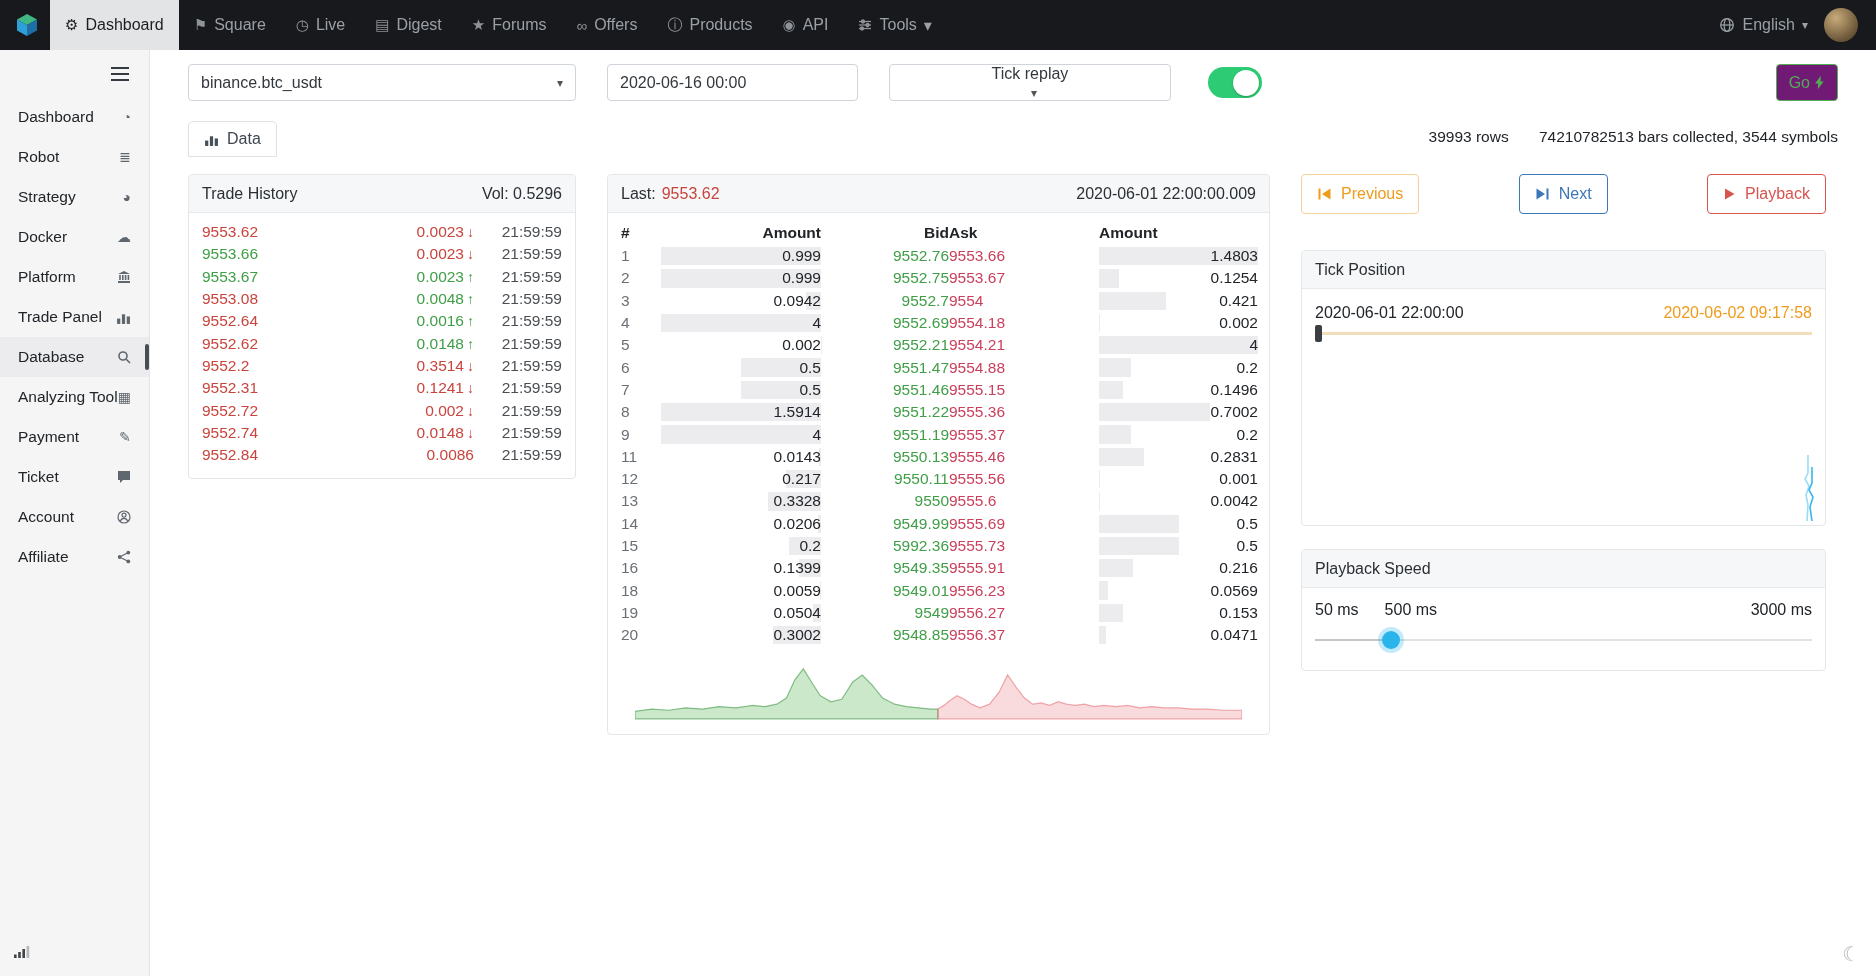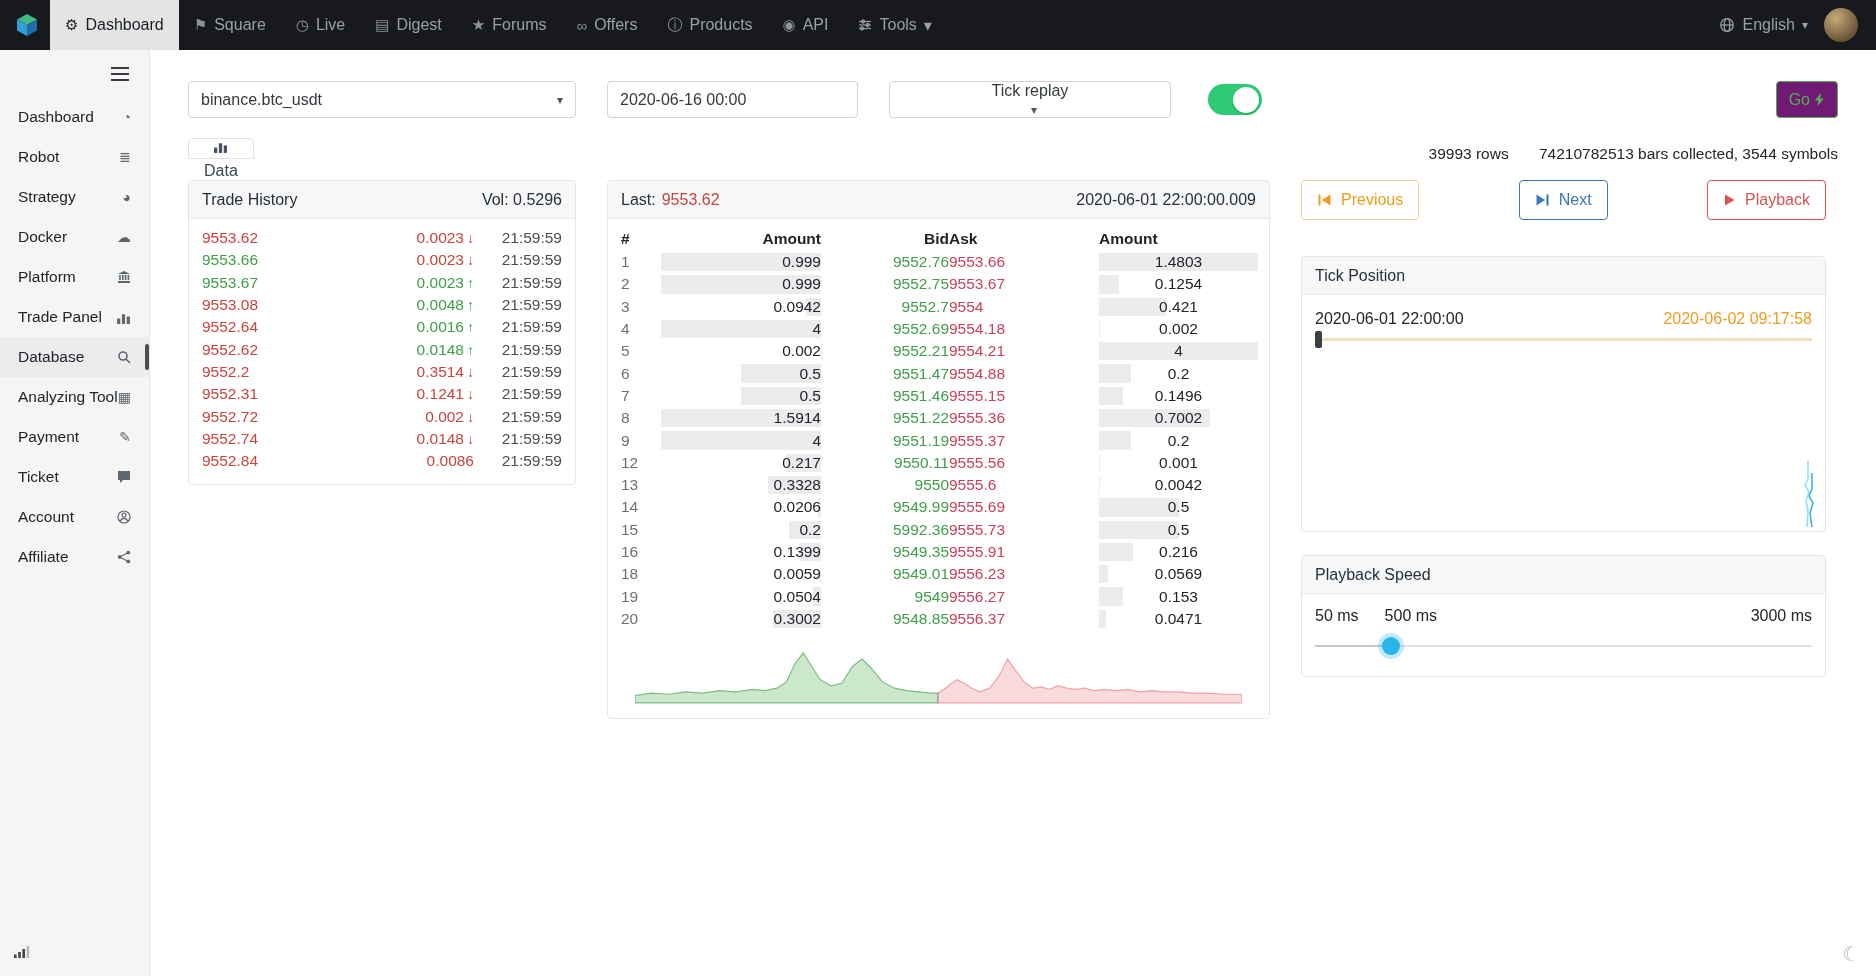--- a/index.html
+++ b/index.html
@@ -34,21 +34,21 @@
   .side-item { height:40px; display:flex; align-items:center; padding:0 18px; font-size:15.5px;
                color:#212529; position:relative; cursor:pointer; }
   .side-item .lbl { flex:1; white-space:nowrap; }
   .side-item .ic { color:#5f666d; font-size:14px; }
   .side-item.active { background:#ececee; }
   .side-item.active::after { content:''; position:absolute; right:0; top:7px; bottom:7px;
                              width:4px; background:#474d53; border-radius:2px; }
   .signal { position:absolute; left:14px; bottom:14px; color:#3e4449; }
 
   
-  .main { position:absolute; left:150px; top:50px; right:0; bottom:0; padding:31px 38px 0; }
+  .main { position:absolute; left:150px; top:50px; right:0; bottom:0; padding:14px 38px 0; }
 
   .toolbar { display:flex; align-items:center; }
   .ctl { height:37px; border:1px solid #ced4da; border-radius:4px; background:#fff;
          font-size:16px; color:#34393e; display:flex; align-items:center; padding:0 12px;
          font-family:inherit; }
   .select { justify-content:space-between; cursor:pointer; }
   .select .caret { color:#555; font-size:12px; margin-left:8px; }
   .w-symbol { width:388px; margin-right:31px; }
   .w-start  { width:245px; margin-right:31px; }
   .w-end    { width:251px; margin-right:31px; }
@@ -56,23 +56,23 @@
   input.ctl { outline:none; }
   .toggle { width:54px; height:31px; border-radius:16px; background:var(--accent-green,#2dcb73);
             position:relative; cursor:pointer; flex:none; }
   .toggle .knob { position:absolute; top:2.5px; right:3px; width:26px; height:26px;
                   border-radius:50%; background:#fff; box-shadow:0 1px 2px rgba(0,0,0,.25); }
   .go-btn { margin-left:auto; height:37px; min-width:60px; border:1px solid #52ae52; color:#52ae52;
             border-radius:4px; background:#701a75; font-size:16px; display:flex; align-items:center;
             justify-content:center; gap:5px; cursor:pointer; padding:0 12px; font-family:inherit; }
 
   .tab-row { display:flex; align-items:flex-start; margin-top:20px; }
-  .tab { display:inline-flex; align-items:center; gap:8px; height:21px; padding:0 15px;
+  .tab { display:inline-flex; align-items:center; gap:8px; height:36px; padding:0 15px;
          border:1px solid #dee2e6; border-radius:5px 5px 0 0; font-size:16px; color:#3f4650;
-         background:#fff; cursor:pointer;flex-direction:column; }
+         background:#fff; cursor:pointer; }
   .tab .ic { color:#46505a; }
   .stats { margin-left:auto; padding-top:7px; font-size:15.5px; color:#212529; }
   .stats span + span { margin-left:26px; }
 
   .content-row { display:flex; align-items:flex-start; margin-top:17px; gap:31px; }
   .card { border:1px solid #e4e6e8; border-radius:4px; background:#fff; }
   .card-h { height:38px; display:flex; align-items:center; justify-content:space-between;
             padding:0 13px; background:#f6f7f8; border-bottom:1px solid #e7e9ea; font-size:16px;
             color:#2b3035; border-radius:4px 4px 0 0; }
 
@@ -94,21 +94,21 @@
   .ob-body { padding:8px 13px 0; }
   table.ob { width:100%; border-collapse:collapse; font-size:15.5px; table-layout:fixed; }
   .ob th { font-weight:bold; color:#212529; height:24px; padding:0; }
   .ob td { height:22.3px; padding:0; }
   .col-idx { width:40px; } .col-bamt { width:160px; } .col-bid { width:128px; }
   .col-ask { width:150px; } .col-aamt { width:159px; }
   .c-idx   { color:#6a7075; text-align:left; }
   .c-amt   { position:relative; }
   .c-amt .bar { position:absolute; top:2px; bottom:2px; background:#ececee; z-index:0; }
   .bidamt { text-align:right; } .bidamt .bar { right:0; }
-  .askamt { text-align:center; padding-left:2px; } .askamt .bar { left:0; }
+  .askamt { text-align:right; padding-left:2px; } .askamt .bar { left:0; }
   .c-amt .v { position:relative; z-index:1; }
   .c-bid { text-align:right; color:var(--buy-green,#3f9e46); }
   .c-ask { text-align:left; padding-left:26px; color:var(--ask-red,#ca3f5b); }
   .h-idx { text-align:left; } .h-bamt { text-align:right; }
   .h-bid { text-align:right; color:var(--buy-green,#3f9e46); }
   .h-ask { text-align:left; padding-left:26px; color:var(--ask-red,#ca3f5b); }
   .h-aamt { text-align:left; padding-left:2px; }
   .depth { margin:18px 14px 14px; }
   .depth svg { display:block; width:100%; height:56px; }
 
@@ -518,20 +518,27 @@
                 <td class="c-bid">9551.22</td>
                 <td class="c-ask">9555.36</td>
                 <td class="c-amt askamt"><span class="bar" style="width:70.02000000000001%"></span><span class="v">0.7002</span></td>
               </tr>
               <tr>
                 <td class="c-idx">9</td>
                 <td class="c-amt bidamt"><span class="bar" style="width:100%"></span><span class="v">4</span></td>
                 <td class="c-bid">9551.19</td>
                 <td class="c-ask">9555.37</td>
                 <td class="c-amt askamt"><span class="bar" style="width:20%"></span><span class="v">0.2</span></td>
+              </tr>
+              <tr>
+                <td class="c-idx">11</td>
+                <td class="c-amt bidamt"><span class="bar" style="width:1.43%"></span><span class="v">0.0143</span></td>
+                <td class="c-bid">9550.13</td>
+                <td class="c-ask">9555.46</td>
+                <td class="c-amt askamt"><span class="bar" style="width:28.310000000000002%"></span><span class="v">0.2831</span></td>
               </tr>
               <tr>
                 <td class="c-idx">12</td>
                 <td class="c-amt bidamt"><span class="bar" style="width:21.7%"></span><span class="v">0.217</span></td>
                 <td class="c-bid">9550.11</td>
                 <td class="c-ask">9555.56</td>
                 <td class="c-amt askamt"><span class="bar" style="width:0.1%"></span><span class="v">0.001</span></td>
               </tr>
               <tr>
                 <td class="c-idx">13</td>

